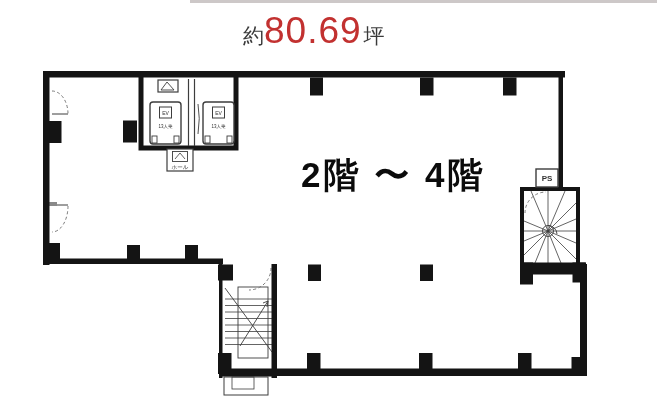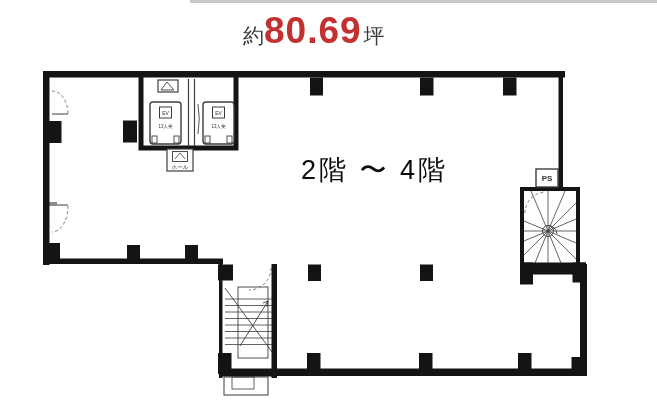--- a/index.html
+++ b/index.html
@@ -10,26 +10,26 @@
   }
   .top-artifact{
     position:absolute;left:190px;top:0;width:467px;height:3px;
     background:rgba(155,145,145,.5);
   }
   .title-row{
     position:absolute;left:243px;top:12px;white-space:nowrap;
     display:flex;align-items:baseline;line-height:1;
   }
   .t-prefix{font-size:21px;color:#3a3a3a;}
-  .t-value{font-size:37px;color:#c23130;letter-spacing:1px;font-weight:700;}
+  .t-value{font-size:37px;color:#c23130;letter-spacing:1px;font-weight:400;}
   .t-unit{font-size:21px;color:#3a3a3a;margin-left:2px;}
   .t-sqm{font-size:27px;color:#3f3f3f;margin-left:14px;letter-spacing:1px;}
   .floor-label{
     position:absolute;left:301px;top:157px;
-    font-size:27px;font-weight:normal;color:#0b0b0b;letter-spacing:3px;
+    font-size:35px;font-weight:bold;color:#0b0b0b;letter-spacing:3px;
     line-height:1;white-space:nowrap;
   }
   svg.plan{position:absolute;left:0;top:0;}
   .wall{fill:#141414;}
   .col{fill:#141414;}
   .thin{fill:none;stroke:#3d3d3d;}
   .dash{fill:none;stroke:#7a7a7a;stroke-dasharray:3 2.4;}
   .boxw{fill:#ffffff;}
   text.tiny{fill:#333;font-family:"Liberation Sans","DejaVu Sans",sans-serif;}
 </style>

